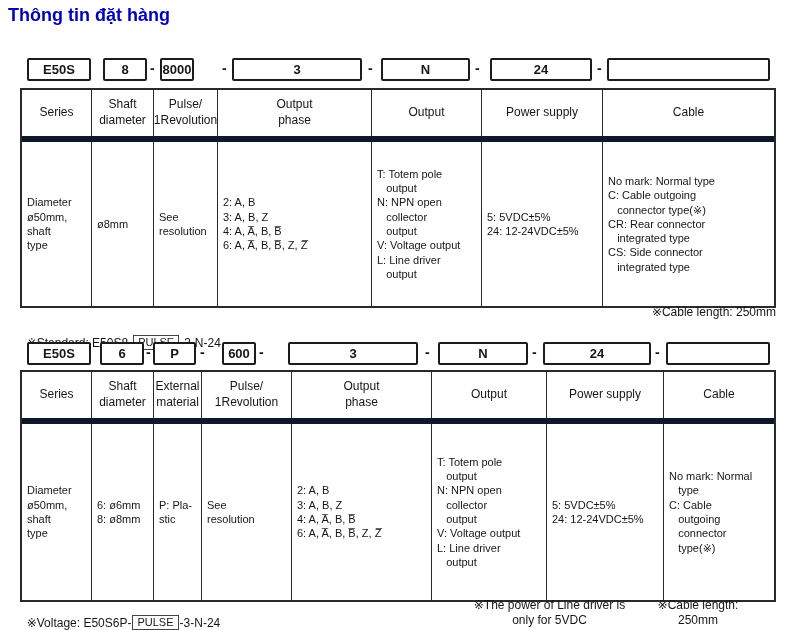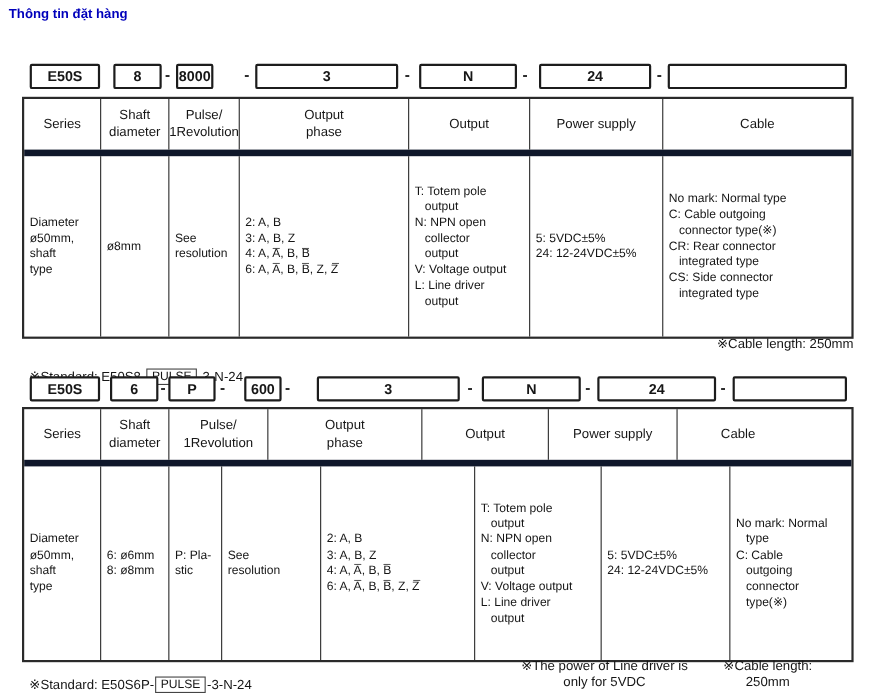--- a/index.html
+++ b/index.html
@@ -1,18 +1,18 @@
 <!DOCTYPE html>
 <html><head>
 <meta charset="utf-8">
 <style>
   html,body{margin:0;padding:0}
   body{width:800px;height:630px;position:relative;background:#ffffff;
        font-family:"Liberation Sans","DejaVu Sans",sans-serif;color:#161616;overflow:hidden}
-  .title{position:absolute;left:8px;top:5px;font-size:12px;font-weight:bold;color:#0000bb}
+  .title{position:absolute;left:8px;top:5px;font-size:18px;font-weight:bold;color:#0000bb}
   .coderow{position:absolute;left:0;width:800px;height:23px}
   .cbox{position:absolute;top:0;height:23px;border:2px solid #1c1c1c;border-radius:2px;background:#fff;
         display:flex;align-items:center;justify-content:center;font-size:13px;font-weight:bold;box-sizing:border-box}
   .cdash{position:absolute;top:2px;font-size:14px;font-weight:bold}
   .tbl{position:absolute;left:20px;width:756px;border:2px solid #2a2a2a;background:#fff;box-sizing:border-box}
   .trow{display:flex}
   .hrow{border-bottom:6px solid #0f172a}
   .cell{flex:none;box-sizing:border-box;border-right:1px solid #2a2a2a;display:flex;align-items:center;
         white-space:pre-wrap;font-size:11px;line-height:1.3;padding:3px 5px;overflow:hidden}
   .cell.last{border-right:none}
@@ -111,20 +111,22 @@
   <div class="cbox" style="left:543px;width:108px">24</div>
   <div class="cdash" style="left:655px">-</div>
   <div class="cbox" style="left:666px;width:104px"></div>
 </div>
 
 <div class="tbl t2" style="top:370px">
   <div class="trow hrow">
     <div class="cell" style="width:70px">Series</div>
     <div class="cell" style="width:62px">Shaft
 diameter</div>
+    <div class="cell" style="width:48px">External
+material</div>
     <div class="cell" style="width:90px">Pulse/
 1Revolution</div>
     <div class="cell" style="width:140px">Output
 phase</div>
     <div class="cell" style="width:115px">Output</div>
     <div class="cell" style="width:117px">Power supply</div>
     <div class="cell last" style="width:110px">Cable</div>
   </div>
   <div class="trow crow">
     <div class="cell" style="width:70px">Diameter
@@ -154,18 +156,18 @@
     <div class="cell last" style="width:110px">No mark: Normal
    type
 C: Cable
    outgoing
    connector
    type(※)</div>
   </div>
 </div>
 
 <div class="note" style="left:20px;top:600px">
-  <span>※Standard: E50S6P-</span><span class="pulsebox">PULSE</span><span>-3-N-24</span>
+  <span>※Voltage: E50S6P-</span><span class="pulsebox">PULSE</span><span>-3-N-24</span>
 </div>
 <div class="note tc" style="left:442px;top:598px;width:215px">※The power of Line driver is
 only for 5VDC</div>
 <div class="note tc" style="left:636px;top:598px;width:124px">※Cable length:
 250mm</div>
 
 </body></html>

